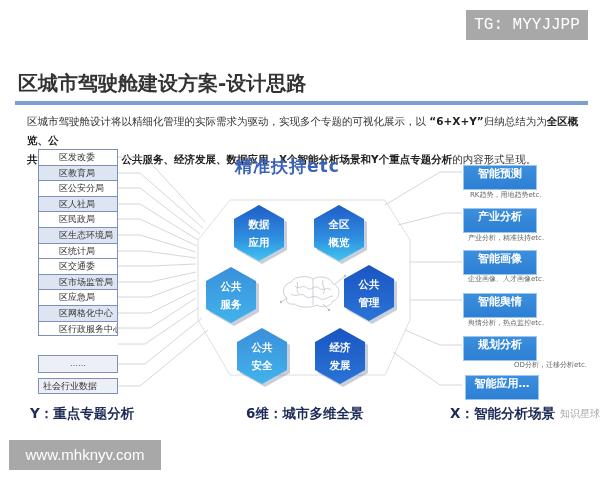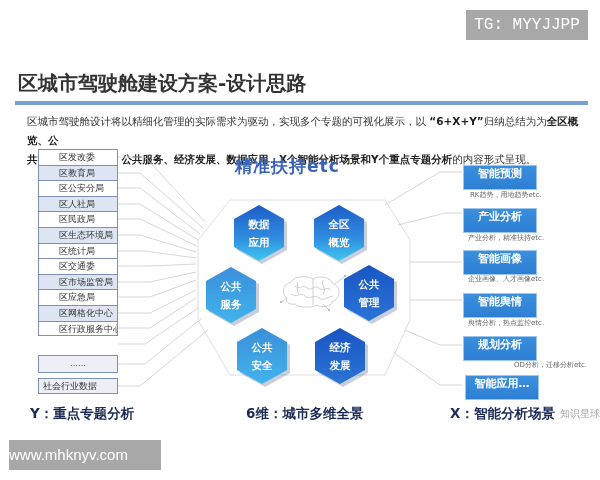--- a/index.html
+++ b/index.html
@@ -32,21 +32,21 @@
   .hex.c { background: linear-gradient(180deg, #1a55c2 0%, #2a74d6 100%); }
 
   .brain { position: absolute; left: 273px; top: 272px; }
 
   .right-label { position: absolute; width: 74px; height: 25px; background: linear-gradient(180deg, #3c8fdc 0%, #2c7fd3 100%); border: 1px solid #9cc6ee; color: #fff; font-size: 11px; font-weight: bold; line-height: 15px; text-align: center; }
   .right-sub { position: absolute; font-size: 7px; color: #666; white-space: nowrap; }
 
   .bottom-caption { position: absolute; top: 405px; font-size: 13.5px; font-weight: bold; color: #1c2a56; white-space: nowrap; }
   .wm-inline { position: absolute; left: 478px; top: 407px; font-size: 10px; color: #888; opacity: 0.75; }
 
-  .url-badge { position: absolute; left: 9px; top: 440px; width: 152px; height: 30px; background: #a8a8a8; color: #fff; font-family: "Liberation Sans", sans-serif; font-size: 15px; line-height: 30px; text-align: left; }
+  .url-badge { position: absolute; left: 9px; top: 440px; width: 152px; height: 30px; background: #a8a8a8; color: #fff; font-family: "Liberation Sans", sans-serif; font-size: 15px; line-height: 30px; text-align: center; }
 </style>
 </head>
 <body>
 
 <div class="tg-badge">TG: MYYJJPP</div>
 
 <div class="page-title">区城市驾驶舱建设方案-设计思路</div>
 <div class="title-rule"></div>
 
 <div class="intro">

